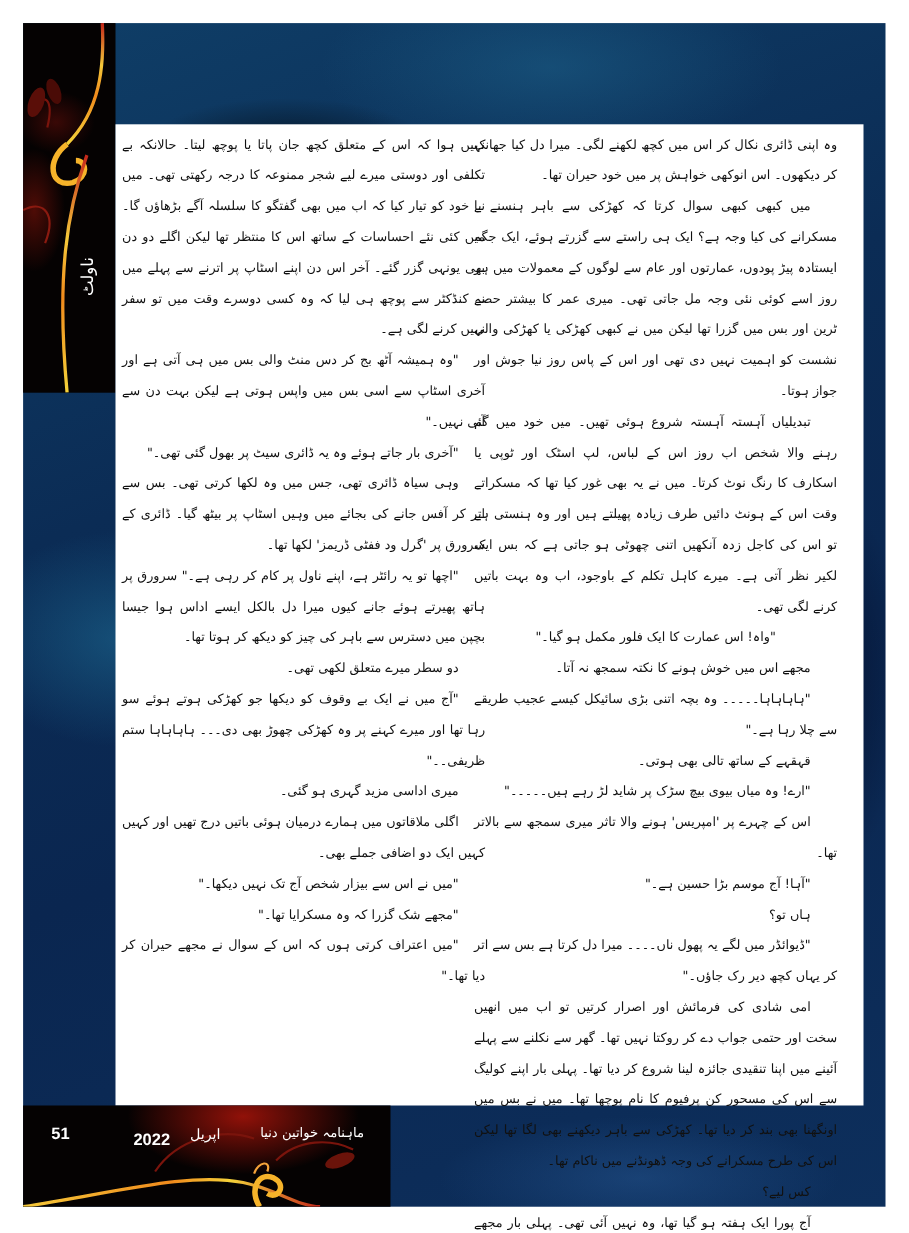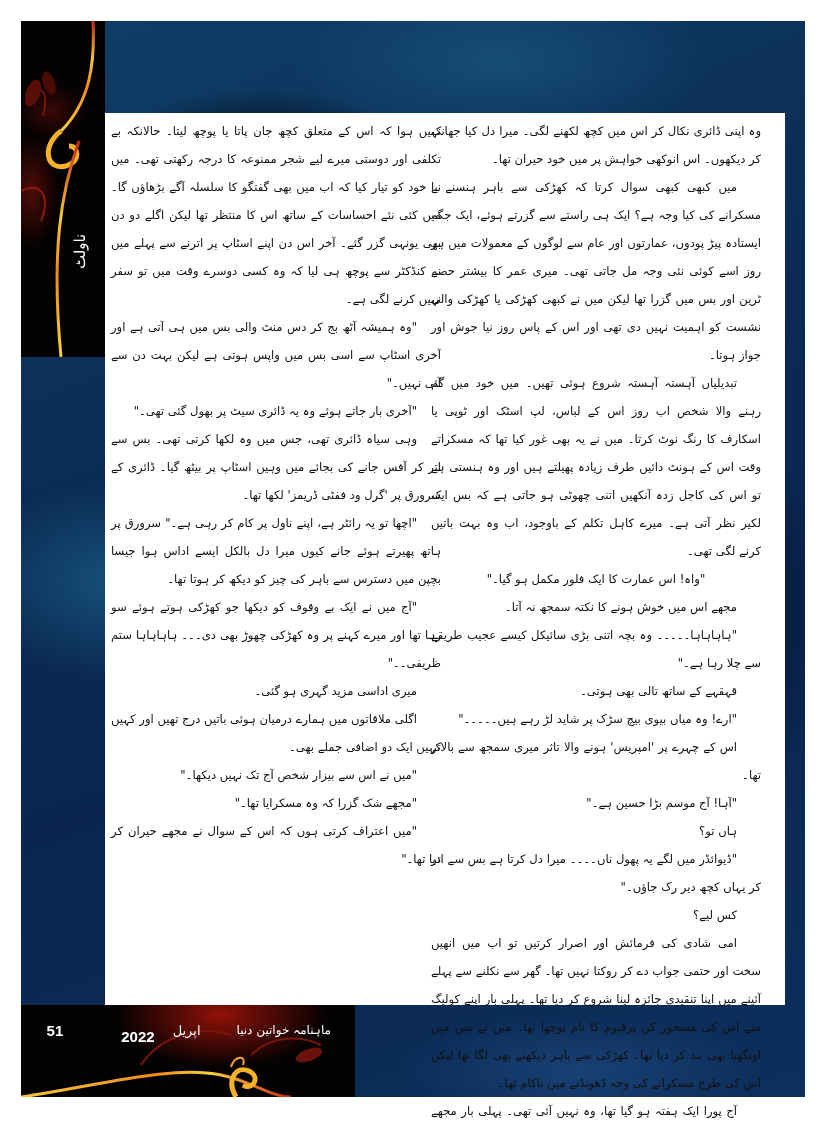--- a/index.html
+++ b/index.html
@@ -101,30 +101,31 @@
     <p class="indent">تبدیلیاں آہستہ آہستہ شروع ہوئی تھیں۔ میں خود میں گم رہنے والا شخص اب روز اس کے لباس، لپ اسٹک اور ٹوپی یا اسکارف کا رنگ نوٹ کرتا۔ میں نے یہ بھی غور کیا تھا کہ مسکراتے وقت اس کے ہونٹ دائیں طرف زیادہ پھیلتے ہیں اور وہ ہنستی ہے تو اس کی کاجل زدہ آنکھیں اتنی چھوٹی ہو جاتی ہے کہ بس ایک لکیر نظر آتی ہے۔ میرے کاہل تکلم کے باوجود، اب وہ بہت باتیں کرنے لگی تھی۔</p>
     <p class="center">"واہ! اس عمارت کا ایک فلور مکمل ہو گیا۔"</p>
     <p class="indent">مجھے اس میں خوش ہونے کا نکتہ سمجھ نہ آتا۔</p>
     <p class="indent">"ہاہاہاہا۔۔۔۔۔ وہ بچہ اتنی بڑی سائیکل کیسے عجیب طریقے سے چلا رہا ہے۔"</p>
     <p class="indent">قہقہے کے ساتھ تالی بھی ہوتی۔</p>
     <p class="indent">"ارے! وہ میاں بیوی بیچ سڑک پر شاید لڑ رہے ہیں۔۔۔۔۔"</p>
     <p class="indent">اس کے چہرے پر 'امپریس' ہونے والا تاثر میری سمجھ سے بالاتر تھا۔</p>
     <p class="indent">"آہا! آج موسم بڑا حسین ہے۔"</p>
     <p class="indent">ہاں تو؟</p>
     <p class="indent">"ڈیوائڈر میں لگے یہ پھول ناں۔۔۔۔ میرا دل کرتا ہے بس سے اتر کر یہاں کچھ دیر رک جاؤں۔"</p>
+    <p class="indent">امی شادی کی فرمائش اور اصرار کرتیں تو اب میں انھیں سخت اور حتمی جواب دے کر روکتا نہیں تھا۔ گھر سے نکلنے سے پہلے آئینے میں اپنا تنقیدی جائزہ لینا شروع کر دیا تھا۔ پہلی بار اپنے کولیگ سے اس کی مسحور کن پرفیوم کا نام پوچھا تھا۔ میں نے بس میں اونگھنا بھی بند کر دیا تھا۔ کھڑکی سے باہر دیکھنے بھی لگا تھا لیکن اس کی طرح مسکرانے کی وجہ ڈھونڈنے میں ناکام تھا۔</p>
     <p class="indent">کس لیے؟</p>
-    <p class="indent">امی شادی کی فرمائش اور اصرار کرتیں تو اب میں انھیں سخت اور حتمی جواب دے کر روکتا نہیں تھا۔ گھر سے نکلنے سے پہلے آئینے میں اپنا تنقیدی جائزہ لینا شروع کر دیا تھا۔ پہلی بار اپنے کولیگ سے اس کی مسحور کن پرفیوم کا نام پوچھا تھا۔ میں نے بس میں اونگھنا بھی بند کر دیا تھا۔ کھڑکی سے باہر دیکھنے بھی لگا تھا لیکن اس کی طرح مسکرانے کی وجہ ڈھونڈنے میں ناکام تھا۔</p>
     <p class="indent">آج پورا ایک ہفتہ ہو گیا تھا، وہ نہیں آئی تھی۔ پہلی بار مجھے افسوس ہوا کہ میں نے اس سے دوستی کیوں نہیں کی، اس کے ساتھ بے تکلف کیوں</p>
   </div>
   <div class="column col-left">
     <p>نہیں ہوا کہ اس کے متعلق کچھ جان پاتا یا پوچھ لیتا۔ حالانکہ بے تکلفی اور دوستی میرے لیے شجر ممنوعہ کا درجہ رکھتی تھی۔ میں نے خود کو تیار کیا کہ اب میں بھی گفتگو کا سلسلہ آگے بڑھاؤں گا۔ میں کئی نئے احساسات کے ساتھ اس کا منتظر تھا لیکن اگلے دو دن بھی یونہی گزر گئے۔ آخر اس دن اپنے اسٹاپ پر اترنے سے پہلے میں نے کنڈکٹر سے پوچھ ہی لیا کہ وہ کسی دوسرے وقت میں تو سفر نہیں کرنے لگی ہے۔</p>
     <p class="indent">"وہ ہمیشہ آٹھ بج کر دس منٹ والی بس میں ہی آتی ہے اور آخری اسٹاپ سے اسی بس میں واپس ہوتی ہے لیکن بہت دن سے آئی نہیں۔"</p>
     <p class="indent">"آخری بار جاتے ہوئے وہ یہ ڈائری سیٹ پر بھول گئی تھی۔"</p>
     <p class="indent">وہی سیاہ ڈائری تھی، جس میں وہ لکھا کرتی تھی۔ بس سے اتر کر آفس جانے کی بجائے میں وہیں اسٹاپ پر بیٹھ گیا۔ ڈائری کے سرورق پر 'گرل ود ففٹی ڈریمز' لکھا تھا۔</p>
     <p class="indent">"اچھا تو یہ رائٹر ہے، اپنے ناول پر کام کر رہی ہے۔" سرورق پر ہاتھ پھیرتے ہوئے جانے کیوں میرا دل بالکل ایسے اداس ہوا جیسا بچپن میں دسترس سے باہر کی چیز کو دیکھ کر ہوتا تھا۔</p>
+    <p class="indent">دو سطر میرے متعلق لکھی تھی۔</p>
     <p class="indent">"آج میں نے ایک بے وقوف کو دیکھا جو کھڑکی ہوتے ہوئے سو رہا تھا اور میرے کہنے پر وہ کھڑکی چھوڑ بھی دی۔۔۔ ہاہاہاہا ستم ظریفی۔۔"</p>
     <p class="indent">میری اداسی مزید گہری ہو گئی۔</p>
     <p class="indent">اگلی ملاقاتوں میں ہمارے درمیان ہوئی باتیں درج تھیں اور کہیں کہیں ایک دو اضافی جملے بھی۔</p>
     <p class="indent">"میں نے اس سے بیزار شخص آج تک نہیں دیکھا۔"</p>
     <p class="indent">"مجھے شک گزرا کہ وہ مسکرایا تھا۔"</p>
     <p class="indent">"میں اعتراف کرتی ہوں کہ اس کے سوال نے مجھے حیران کر دیا تھا۔"</p>
 
   </div>
 </div>
 

